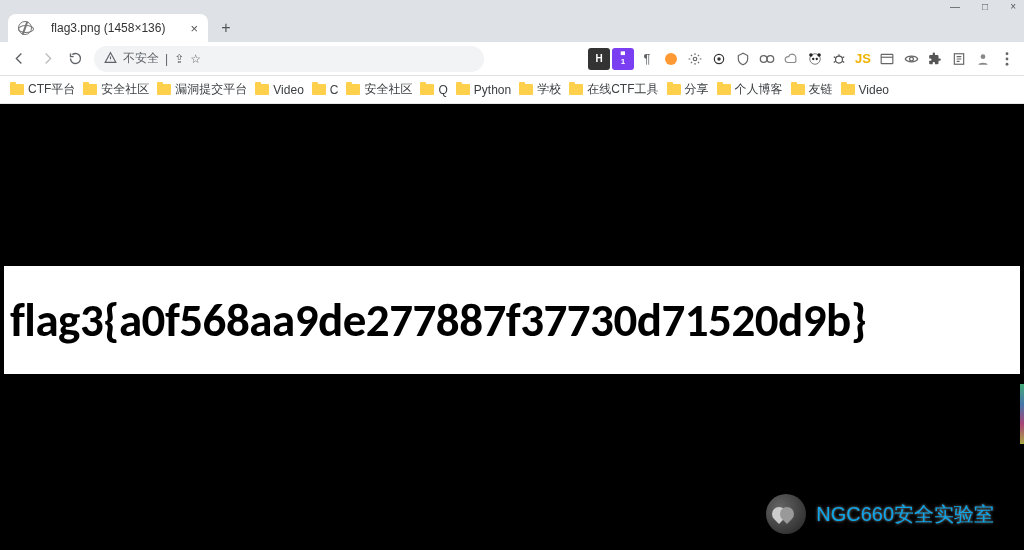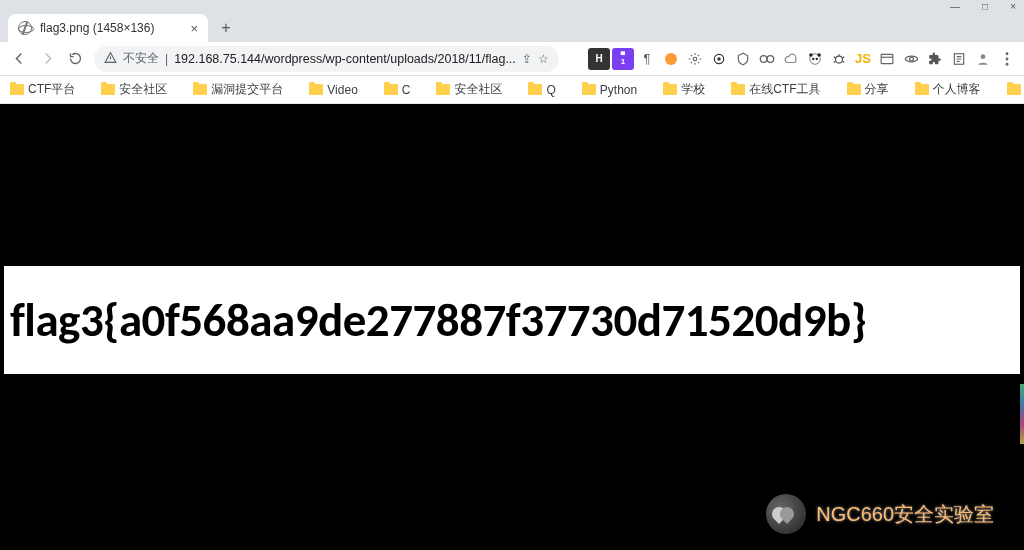--- a/index.html
+++ b/index.html
@@ -5,21 +5,21 @@
   *{box-sizing:border-box;margin:0;padding:0;}
   html,body{width:1024px;height:550px;overflow:hidden;font-family:"Segoe UI",Arial,sans-serif;}
   body{background:#000;}
 
   
   .titlebar{height:12px;background:#dee1e6;display:flex;justify-content:flex-end;align-items:center;padding-right:8px;gap:22px;}
   .titlebar .win{font-size:10px;color:#555;}
 
   
   .tabstrip{height:30px;background:#dee1e6;display:flex;align-items:end;padding-left:8px;}
-  .tab{display:flex;align-items:center;background:#fff;border-top-left-radius:8px;border-top-right-radius:8px;height:28px;padding:0 10px;gap:8px;min-width:200px;max-width:210px;}
+  .tab{display:flex;align-items:center;background:#fff;border-top-left-radius:8px;border-top-right-radius:8px;height:28px;padding:0 10px;gap:19px;min-width:200px;max-width:210px;}
   .tab .fav{width:14px;height:14px;border-radius:50%;border:1.5px solid #777;position:relative;}
   .tab .fav:before{content:"";position:absolute;width:1.5px;height:14px;background:#777;left:5px;top:-1px;transform:rotate(20deg);}
   .tab .fav:after{content:"";position:absolute;width:14px;height:6px;border:1.5px solid #777;border-radius:50%;left:-1.5px;top:3px;}
   .tab .title{font-size:12px;color:#333;white-space:nowrap;overflow:hidden;text-overflow:ellipsis;flex:1;}
   .tab .close{font-size:13px;color:#555;margin-left:6px;}
   .newtab{width:24px;height:24px;display:flex;align-items:center;justify-content:center;font-size:16px;color:#555;margin-left:6px;margin-bottom:2px;}
 
   
   .toolbar{height:34px;background:#fff;display:flex;align-items:center;padding:0 6px;gap:2px;border-bottom:1px solid #e0e0e0;}
   .tbtn{width:26px;height:26px;display:flex;align-items:center;justify-content:center;color:#5f6368;font-size:15px;border-radius:50%;}
@@ -28,39 +28,39 @@
   .addr .warn{font-size:12px;color:#5f6368;}
   .addr .sec{font-size:12px;color:#5f6368;white-space:nowrap;}
   .addr .url{font-size:12.5px;color:#202124;white-space:nowrap;overflow:hidden;text-overflow:ellipsis;flex:1;}
   .extarea{display:flex;align-items:center;gap:2px;margin-left:auto;}
   .ext{width:22px;height:22px;display:flex;align-items:center;justify-content:center;font-size:13px;border-radius:3px;}
   .ext.sq{background:#333;color:#fff;font-size:10px;font-weight:bold;}
   .ext.purple{background:#7b3ff2;color:#fff;font-size:8px;font-weight:bold;flex-direction:column;line-height:1;}
   .ext.gray{color:#5f6368;}
 
   
-  .bmbar{height:28px;background:#fff;display:flex;align-items:center;padding:0 10px;gap:26px;border-bottom:1px solid #e8e8e8;}
+  .bmbar{height:28px;background:#fff;display:flex;align-items:center;padding:0 10px;gap:8px;border-bottom:1px solid #e8e8e8;}
   .bm{display:flex;align-items:center;gap:4px;font-size:12px;color:#3c4043;white-space:nowrap;}
   .folder{width:14px;height:11px;background:#ffd04c;border-radius:1px;position:relative;}
   .folder:before{content:"";position:absolute;width:6px;height:3px;background:#ffd04c;top:-2px;left:0;border-radius:1px 1px 0 0;}
 
   
   .viewport{position:absolute;left:0;right:0;top:104px;bottom:0;background:#000;}
   .imgband{position:absolute;left:4px;right:4px;top:162px;height:108px;background:#fff;display:flex;align-items:center;justify-content:flex-start;padding-left:6px;}
   .flagtext{font-family:Calibri,"Segoe UI",Arial,sans-serif;font-size:47px;font-weight:700;color:#000;letter-spacing:-0.5px;white-space:nowrap;}
 
   .sideind{position:absolute;right:0;top:280px;width:4px;height:60px;background:linear-gradient(#4a7,#47a,#a47,#aa4);} 
 
   
   .wm{position:absolute;right:30px;bottom:16px;display:flex;align-items:center;gap:10px;}
   .wmicon{width:40px;height:40px;border-radius:50%;background:radial-gradient(circle at 35% 35%, #666, #222);display:flex;align-items:center;justify-content:center;color:#eee;font-size:14px;}
   .wmicon:before{content:"";position:absolute;width:14px;height:14px;background:#ccc;border-radius:50% 50% 50% 0;transform:rotate(-45deg);left:6px;top:13px;}
   .wmicon:after{content:"";position:absolute;width:14px;height:14px;background:#999;border-radius:50% 50% 50% 0;transform:rotate(-45deg);left:14px;top:13px;}
   .wmtext{font-size:20px;color:#1a1a1a;font-weight:500;position:relative;}
-  .wmtext span{position:relative;background:rgba(255,255,255,.0);color:#fdba74;text-shadow:0 0 3px rgba(255,255,255,.6);}
+  .wmtext span{position:relative;background:rgba(255,255,255,.0);color:#0ea5e9;text-shadow:0 0 3px rgba(255,255,255,.6);}
 </style>
 </head>
 <body>
 
 <div class="titlebar">
   <span class="win">—</span>
   <span class="win">□</span>
   <span class="win">×</span>
 </div>
 
@@ -92,21 +92,20 @@
 
   <div class="addr">
     <span class="warn">
       <svg width="13" height="13" viewBox="0 0 24 24" fill="none" stroke="#5f6368" stroke-width="2">
           <path d="M12 3 2 21h20L12 3z"></path>
           <path d="M12 10v5M12 18v.5"></path>
         </svg>
     </span>
     <span class="sec">不安全</span>
     <span class="sec">|</span>
-    <span class="url">192.168.75.144/wordpress/wp-content/uploads/2018/11/flag...</span>
     <span class="sec">⇪</span>
     <span class="sec">☆</span>
   </div>
 
   <div class="extarea">
     <div class="ext sq">H</div>
     <div class="ext purple">
         <span style="font-size:6px">▀</span>
         <span>1</span>
       </div>

